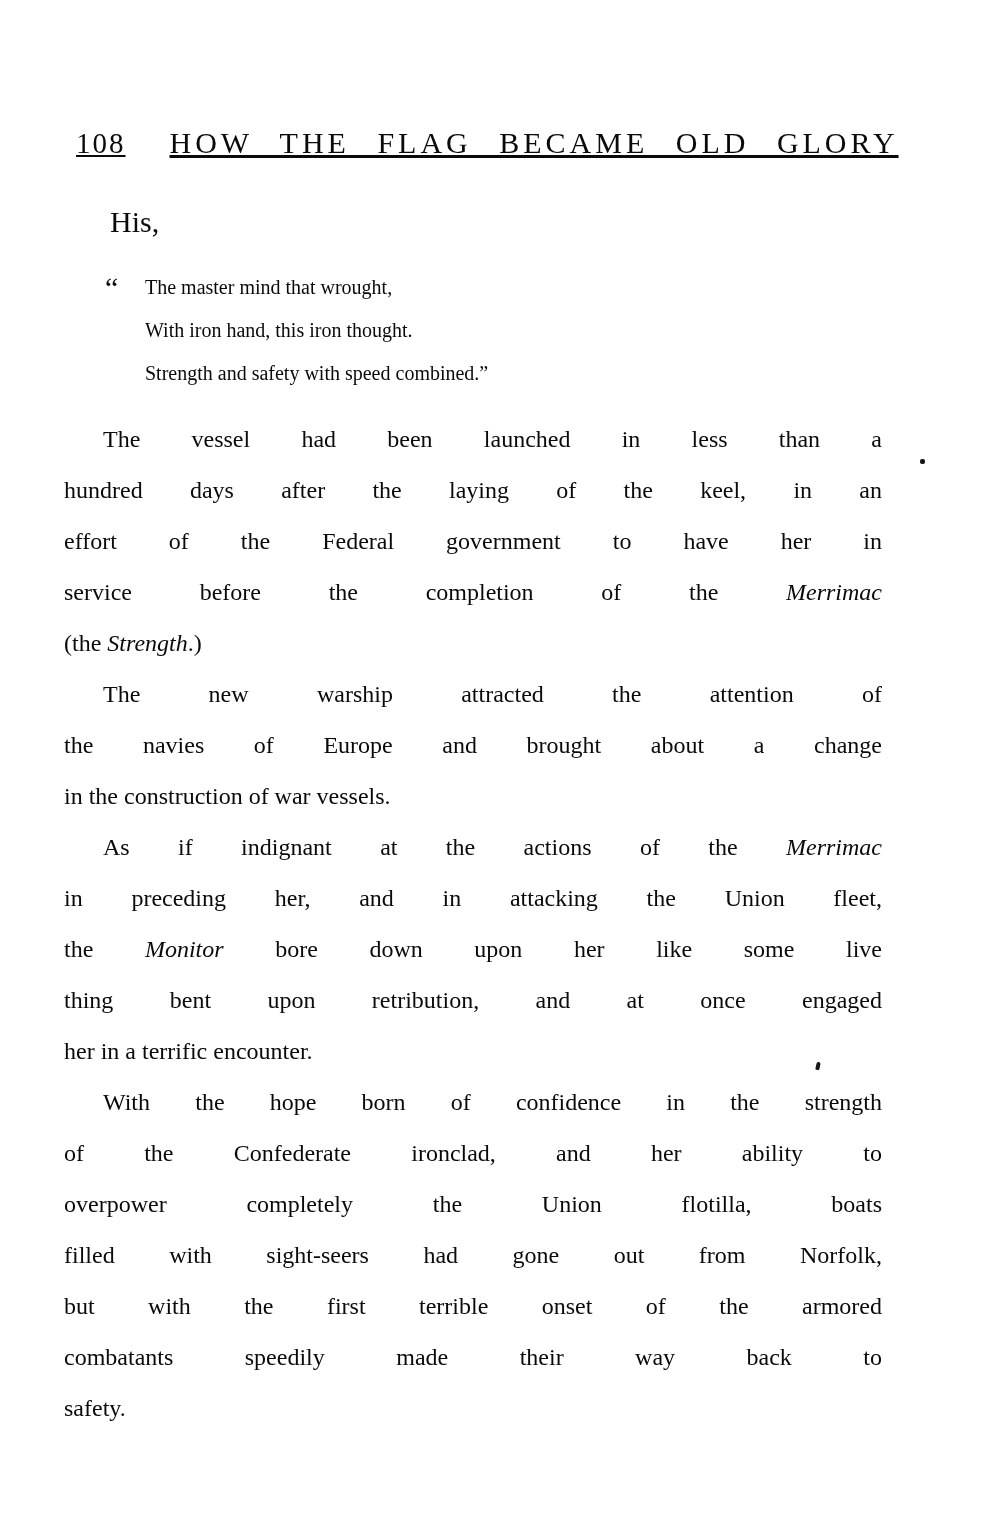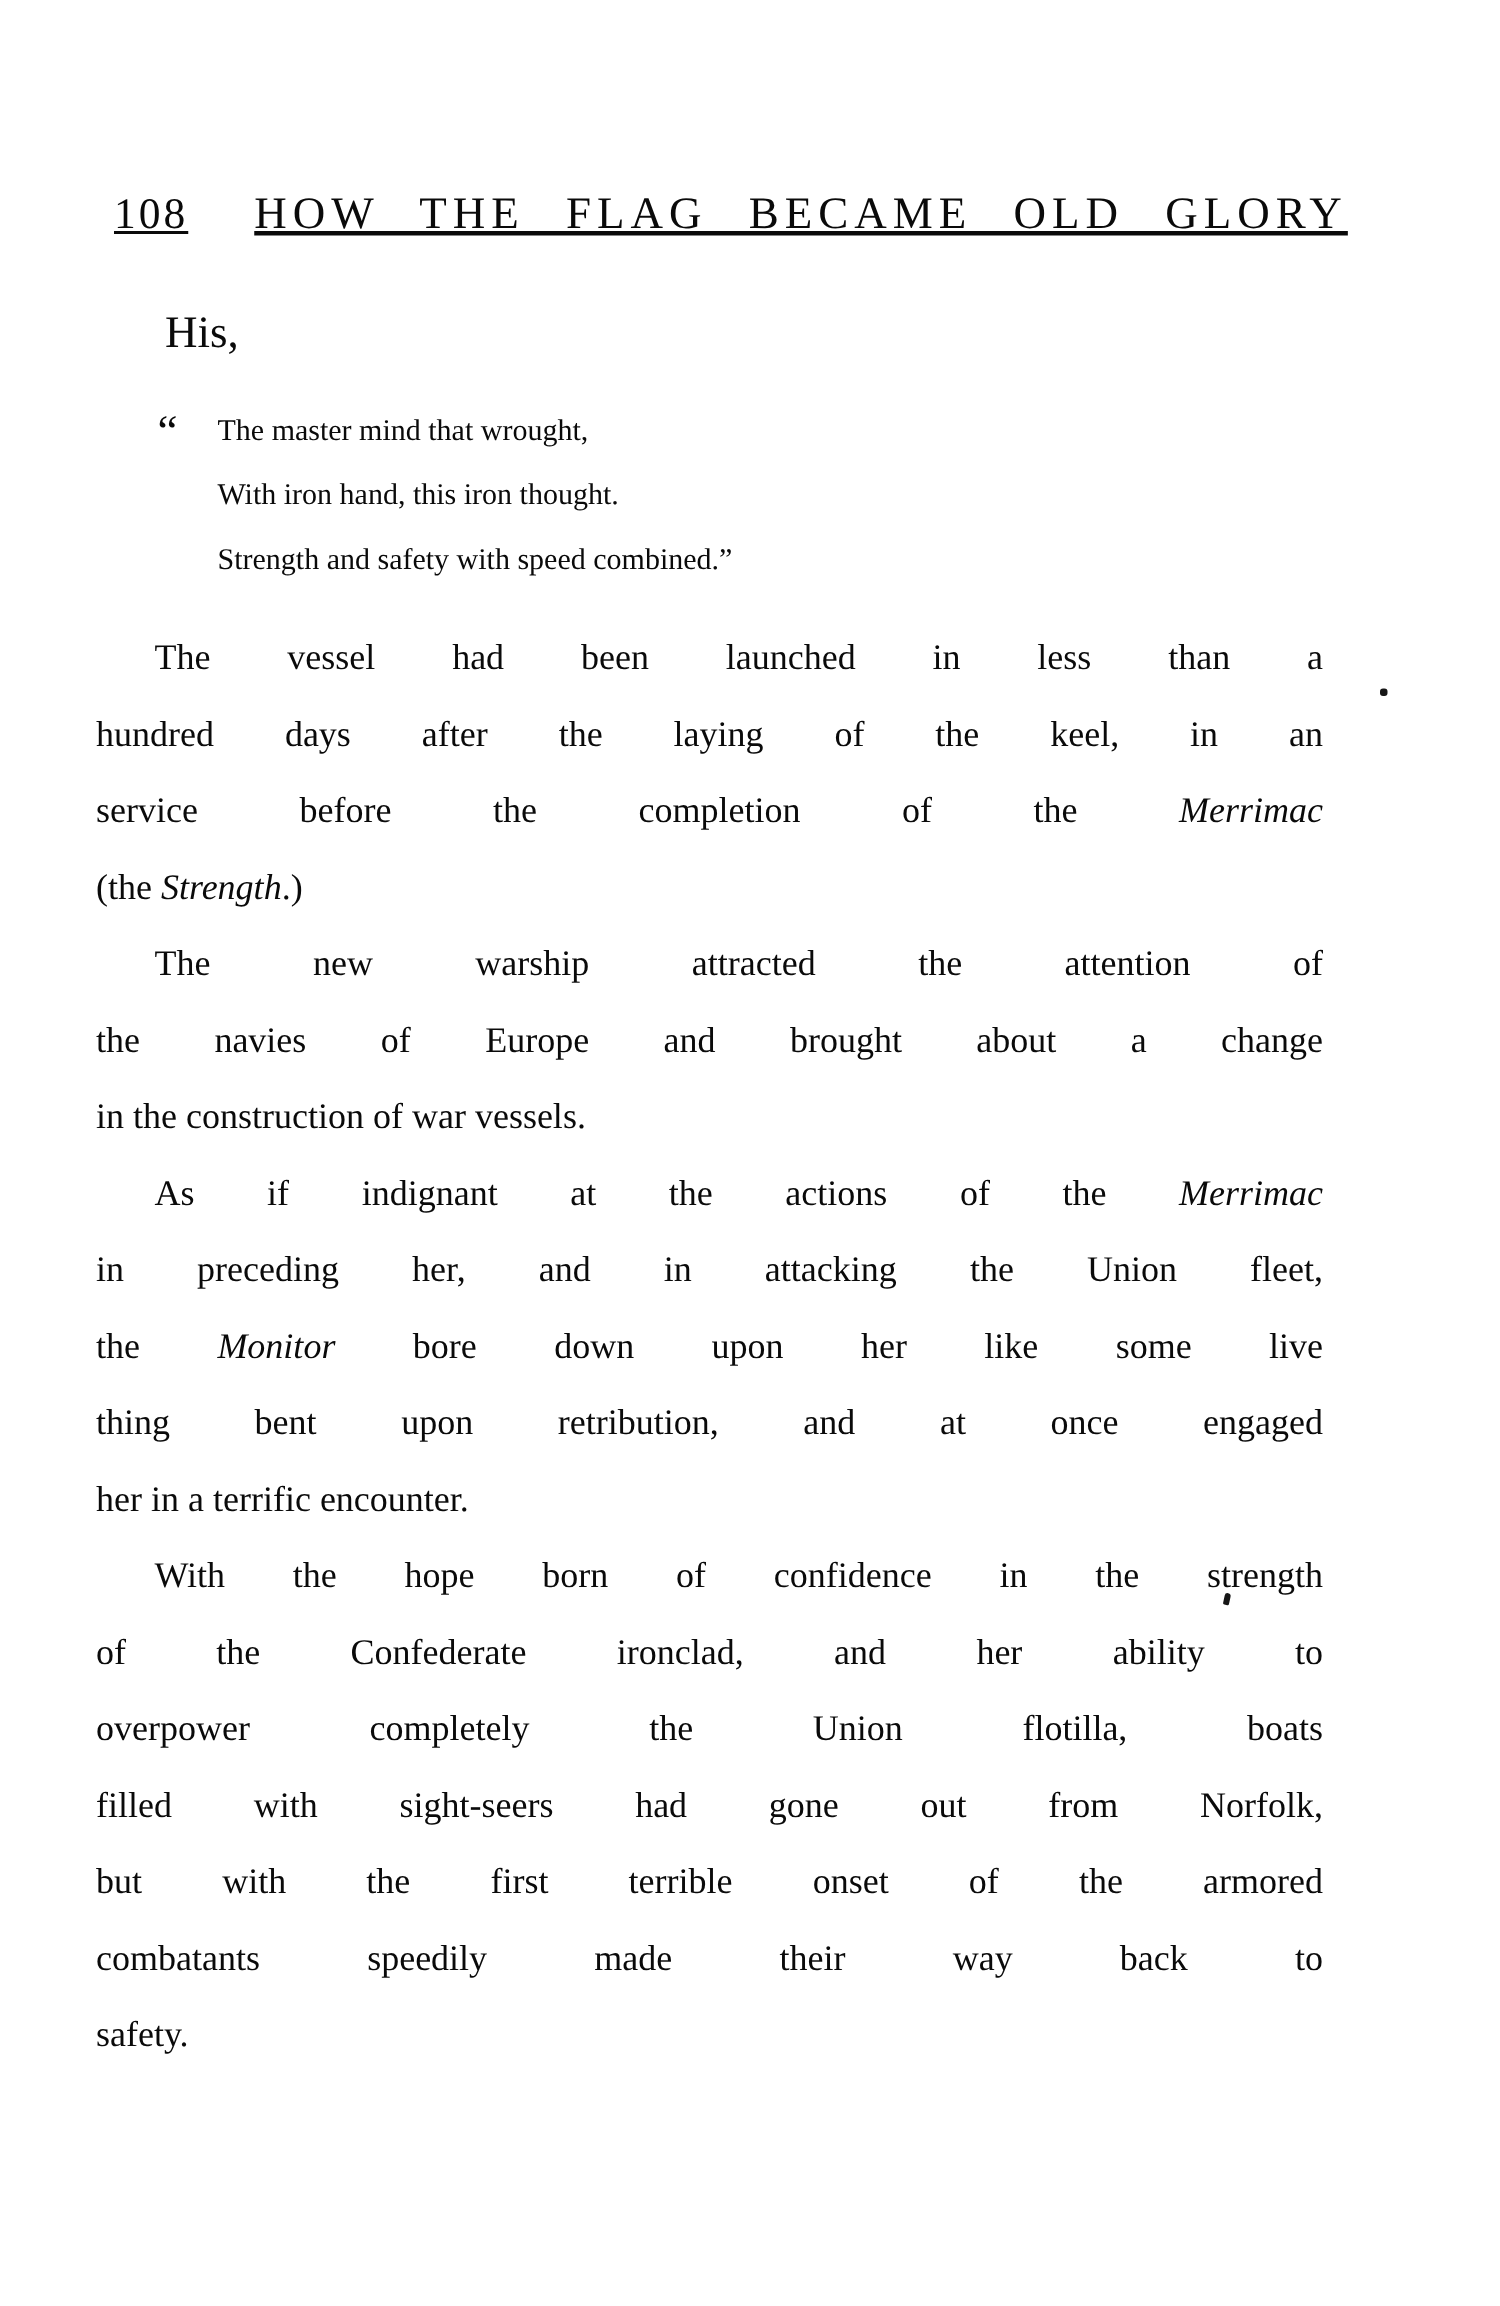--- a/index.html
+++ b/index.html
@@ -93,20 +93,21 @@
     <div class="verse-lines">
         <div class="verse-line">The master mind that wrought,</div>
         <div class="verse-line">With iron hand, this iron thought.</div>
         <div class="verse-line">Strength and safety with speed combined.”</div>
       </div>
   </div>
 
   <div class="paragraphs">
       <div class="pline just first"><span>The vessel had been launched in less than a</span></div>
       <div class="pline just"><span>hundred days after the laying of the keel, in an</span></div>
+      <div class="pline just"><span>effort of the Federal government to have her in</span></div>
       <div class="pline just"><span>service before the completion of the </span><i>Merrimac</i></div>
       <div class="pline"><span>(the </span><i>Strength</i><span>.)</span></div>
       <div class="pline just first"><span>The new warship attracted the attention of</span></div>
       <div class="pline just"><span>the navies of Europe and brought about a change</span></div>
       <div class="pline"><span>in the construction of war vessels.</span></div>
       <div class="pline just first"><span>As if indignant at the actions of the </span><i>Merrimac</i></div>
       <div class="pline just"><span>in preceding her, and in attacking the Union fleet,</span></div>
       <div class="pline just"><span>the </span><i>Monitor</i><span> bore down upon her like some live</span></div>
       <div class="pline just"><span>thing bent upon retribution, and at once engaged</span></div>
       <div class="pline"><span>her in a terrific encounter.</span></div>

